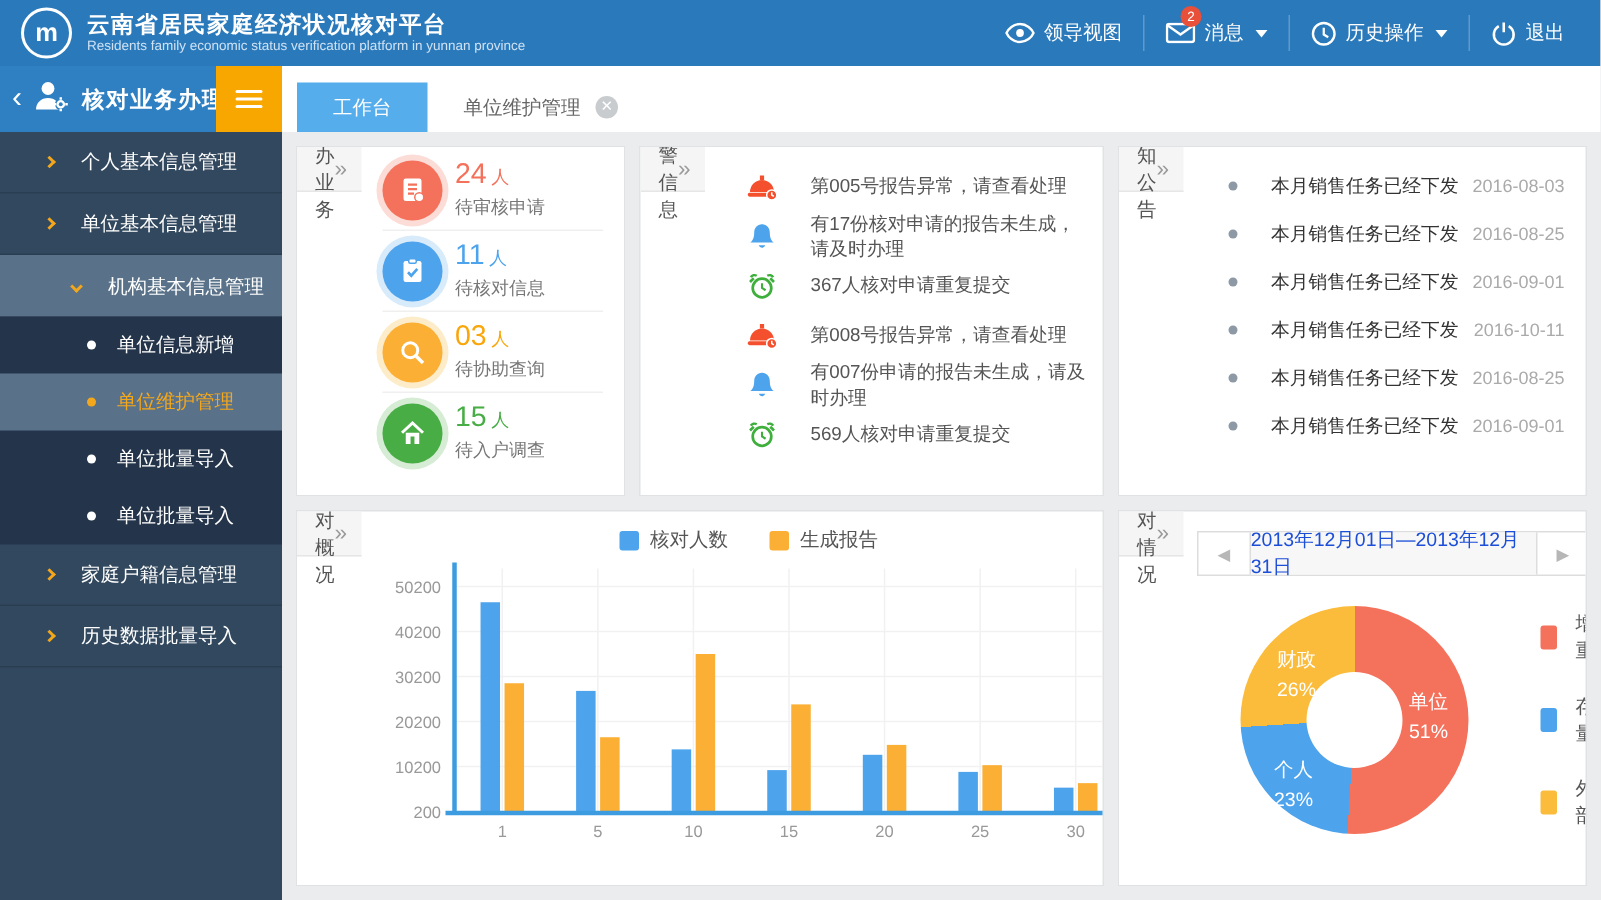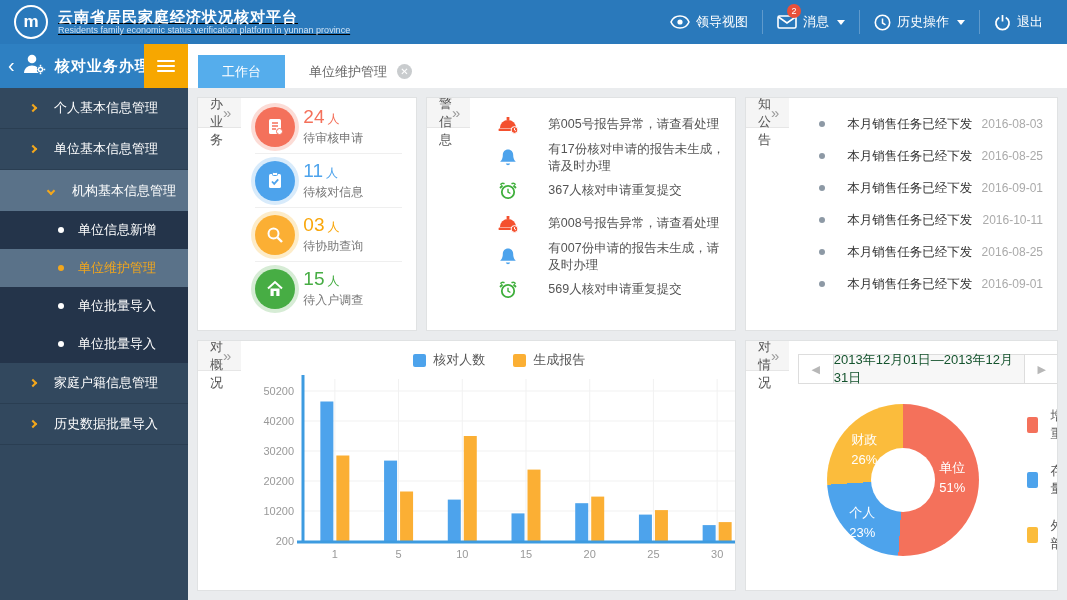--- a/index.html
+++ b/index.html
@@ -6,21 +6,21 @@
   html,body { width:1067px; height:600px; overflow:hidden; }
   body { font-family:"Liberation Sans","DejaVu Sans",sans-serif; background:#eaecee; }
   .app { position:relative; width:1067px; height:600px; }
 
   
   .topbar { position:absolute; top:0; left:0; width:100%; height:44px; background:#2a79bb;
             display:flex; align-items:center; justify-content:space-between; padding:0 10px 0 14px; }
   .brand { display:flex; align-items:center; gap:10px; }
   .logo { width:34px; height:34px; border-radius:50%; border:2px solid #fff; display:flex;
           align-items:center; justify-content:center; color:#fff; font-weight:bold; font-size:17px; }
-  .titles { display:flex; flex-direction:column; line-height:1.15;text-decoration:underline; }
+  .titles { display:flex; flex-direction:column; line-height:1.15; }
   .title { color:#fff; font-size:15px; font-weight:bold; letter-spacing:1px; }
   .subtitle { color:#cfe2f4; font-size:9px; }
   .top-actions { display:flex; align-items:center; height:44px; }
   .top-action { display:flex; align-items:center; gap:6px; color:#fff; font-size:13px;
                 padding:0 14px; height:24px; border-left:1px solid rgba(255,255,255,.25); cursor:pointer; position:relative; }
   .top-action:first-child { border-left:none; }
   .top-action svg { display:block; }
   .badge { position:absolute; top:-6px; left:24px; min-width:14px; height:14px; border-radius:8px;
            background:#e8503a; color:#fff; font-size:9px; display:flex; align-items:center;
            justify-content:center; padding:0 3px; }
@@ -79,21 +79,21 @@
   .todo-num { font-size:19px; }
   .todo-unit { font-size:12px; margin-left:3px; }
   .todo-label { font-size:12px; color:#777; margin-top:2px; }
   .c-red { color:#f4715b; } .bg-red { background:#f4715b; box-shadow:0 0 0 4px #fcdcd6; }
   .c-blue { color:#4da3ec; } .bg-blue { background:#4da3ec; box-shadow:0 0 0 4px #d8ebfb; }
   .c-orange { color:#f9a60a; } .bg-orange { background:#fbaf34; box-shadow:0 0 0 4px #fdecc9; }
   .c-green { color:#47ad44; } .bg-green { background:#47ad44; box-shadow:0 0 0 4px #d6ecd5; }
 
   
   .alert-list { padding:10px 8px 0 26px; }
-  .alert-row { display:flex; align-items:center; gap:28px; height:33px; }
+  .alert-row { display:flex; align-items:center; gap:20px; height:33px; }
   .alert-text { font-size:12.5px; color:#555; }
   .alert-ico { width:24px; display:flex; justify-content:center; flex:0 0 auto; }
 
   
   .notice-list { padding:10px 14px 0 30px; }
   .notice-row { display:flex; align-items:center; height:32px; }
   .notice-dot { width:6px; height:6px; border-radius:50%; background:#8d99a5; margin-right:22px; flex:0 0 auto; }
   .notice-text { font-size:12.5px; color:#333; flex:1; }
   .notice-date { font-size:12px; color:#aaa; }
 
@@ -103,21 +103,21 @@
   .swatch { width:13px; height:13px; border-radius:2px; }
   #bar-chart { display:block; margin:2px auto 0; }
 
   
   .date-nav { margin:13px auto 0; width:262px; height:30px; border:1px solid #ddd; display:flex; background:#fff; }
   .date-arrow { width:35px; display:flex; align-items:center; justify-content:center; color:#b7b7b7;
                 font-size:11px; cursor:pointer; }
   .date-arrow.prev { border-right:1px solid #ddd; }
   .date-arrow.next { border-left:1px solid #ddd; }
   .date-text { flex:1; background:#f7f7f7; display:flex; align-items:center; justify-content:center;
-               font-size:13px; color:#14532d; }
+               font-size:13px; color:#1d4ed8; }
   .donut-wrap { display:flex; align-items:center; margin-top:20px; padding-left:38px; }
   .donut { position:relative; width:152px; height:152px; border-radius:50%; flex:0 0 auto; }
   .donut-hole { position:absolute; left:50%; top:50%; width:64px; height:64px; margin:-32px 0 0 -32px;
                 border-radius:50%; background:#fff; }
   .slice-label { position:absolute; color:#fff; font-size:13px; text-align:center; line-height:1.5; }
   .sl-0 { right:14px; top:54px; }     
   .sl-1 { left:22px; bottom:14px; }   
   .sl-2 { left:24px; top:26px; }      
   .donut-legend { margin-left:48px; display:flex; flex-direction:column; gap:19px; }
   .dlg-item { display:flex; align-items:center; gap:12px; font-size:13px; color:#555; }

